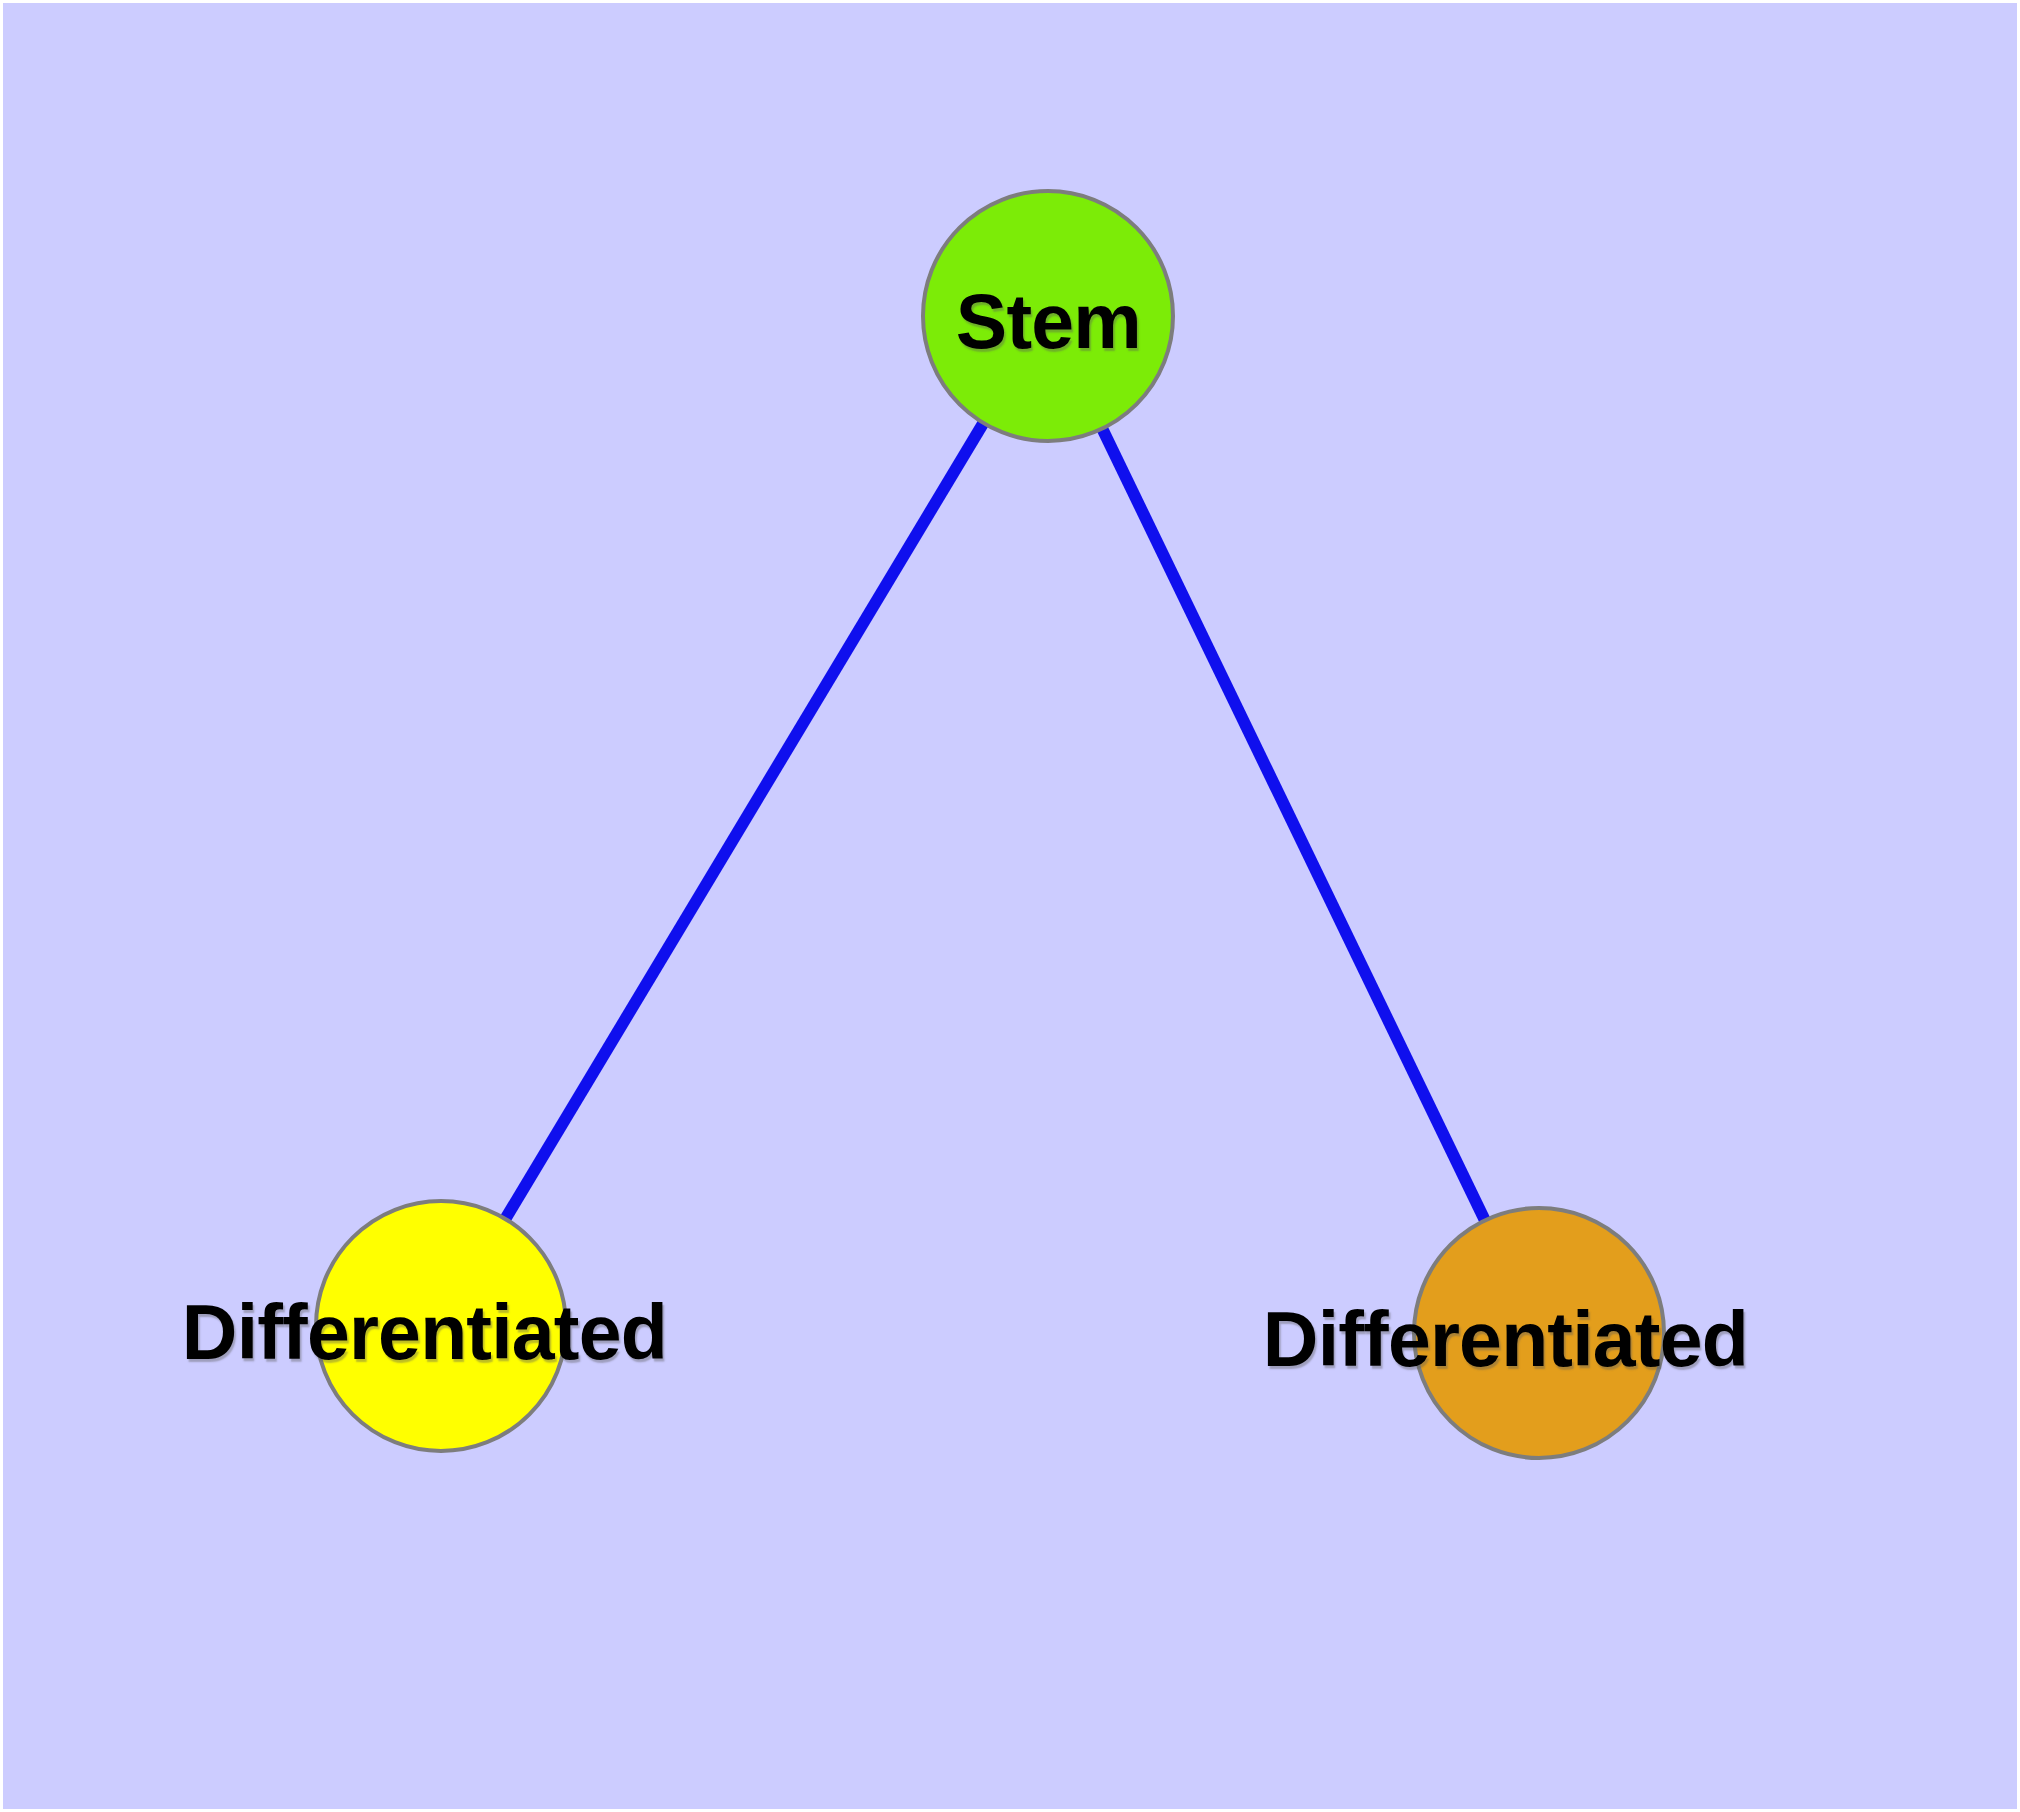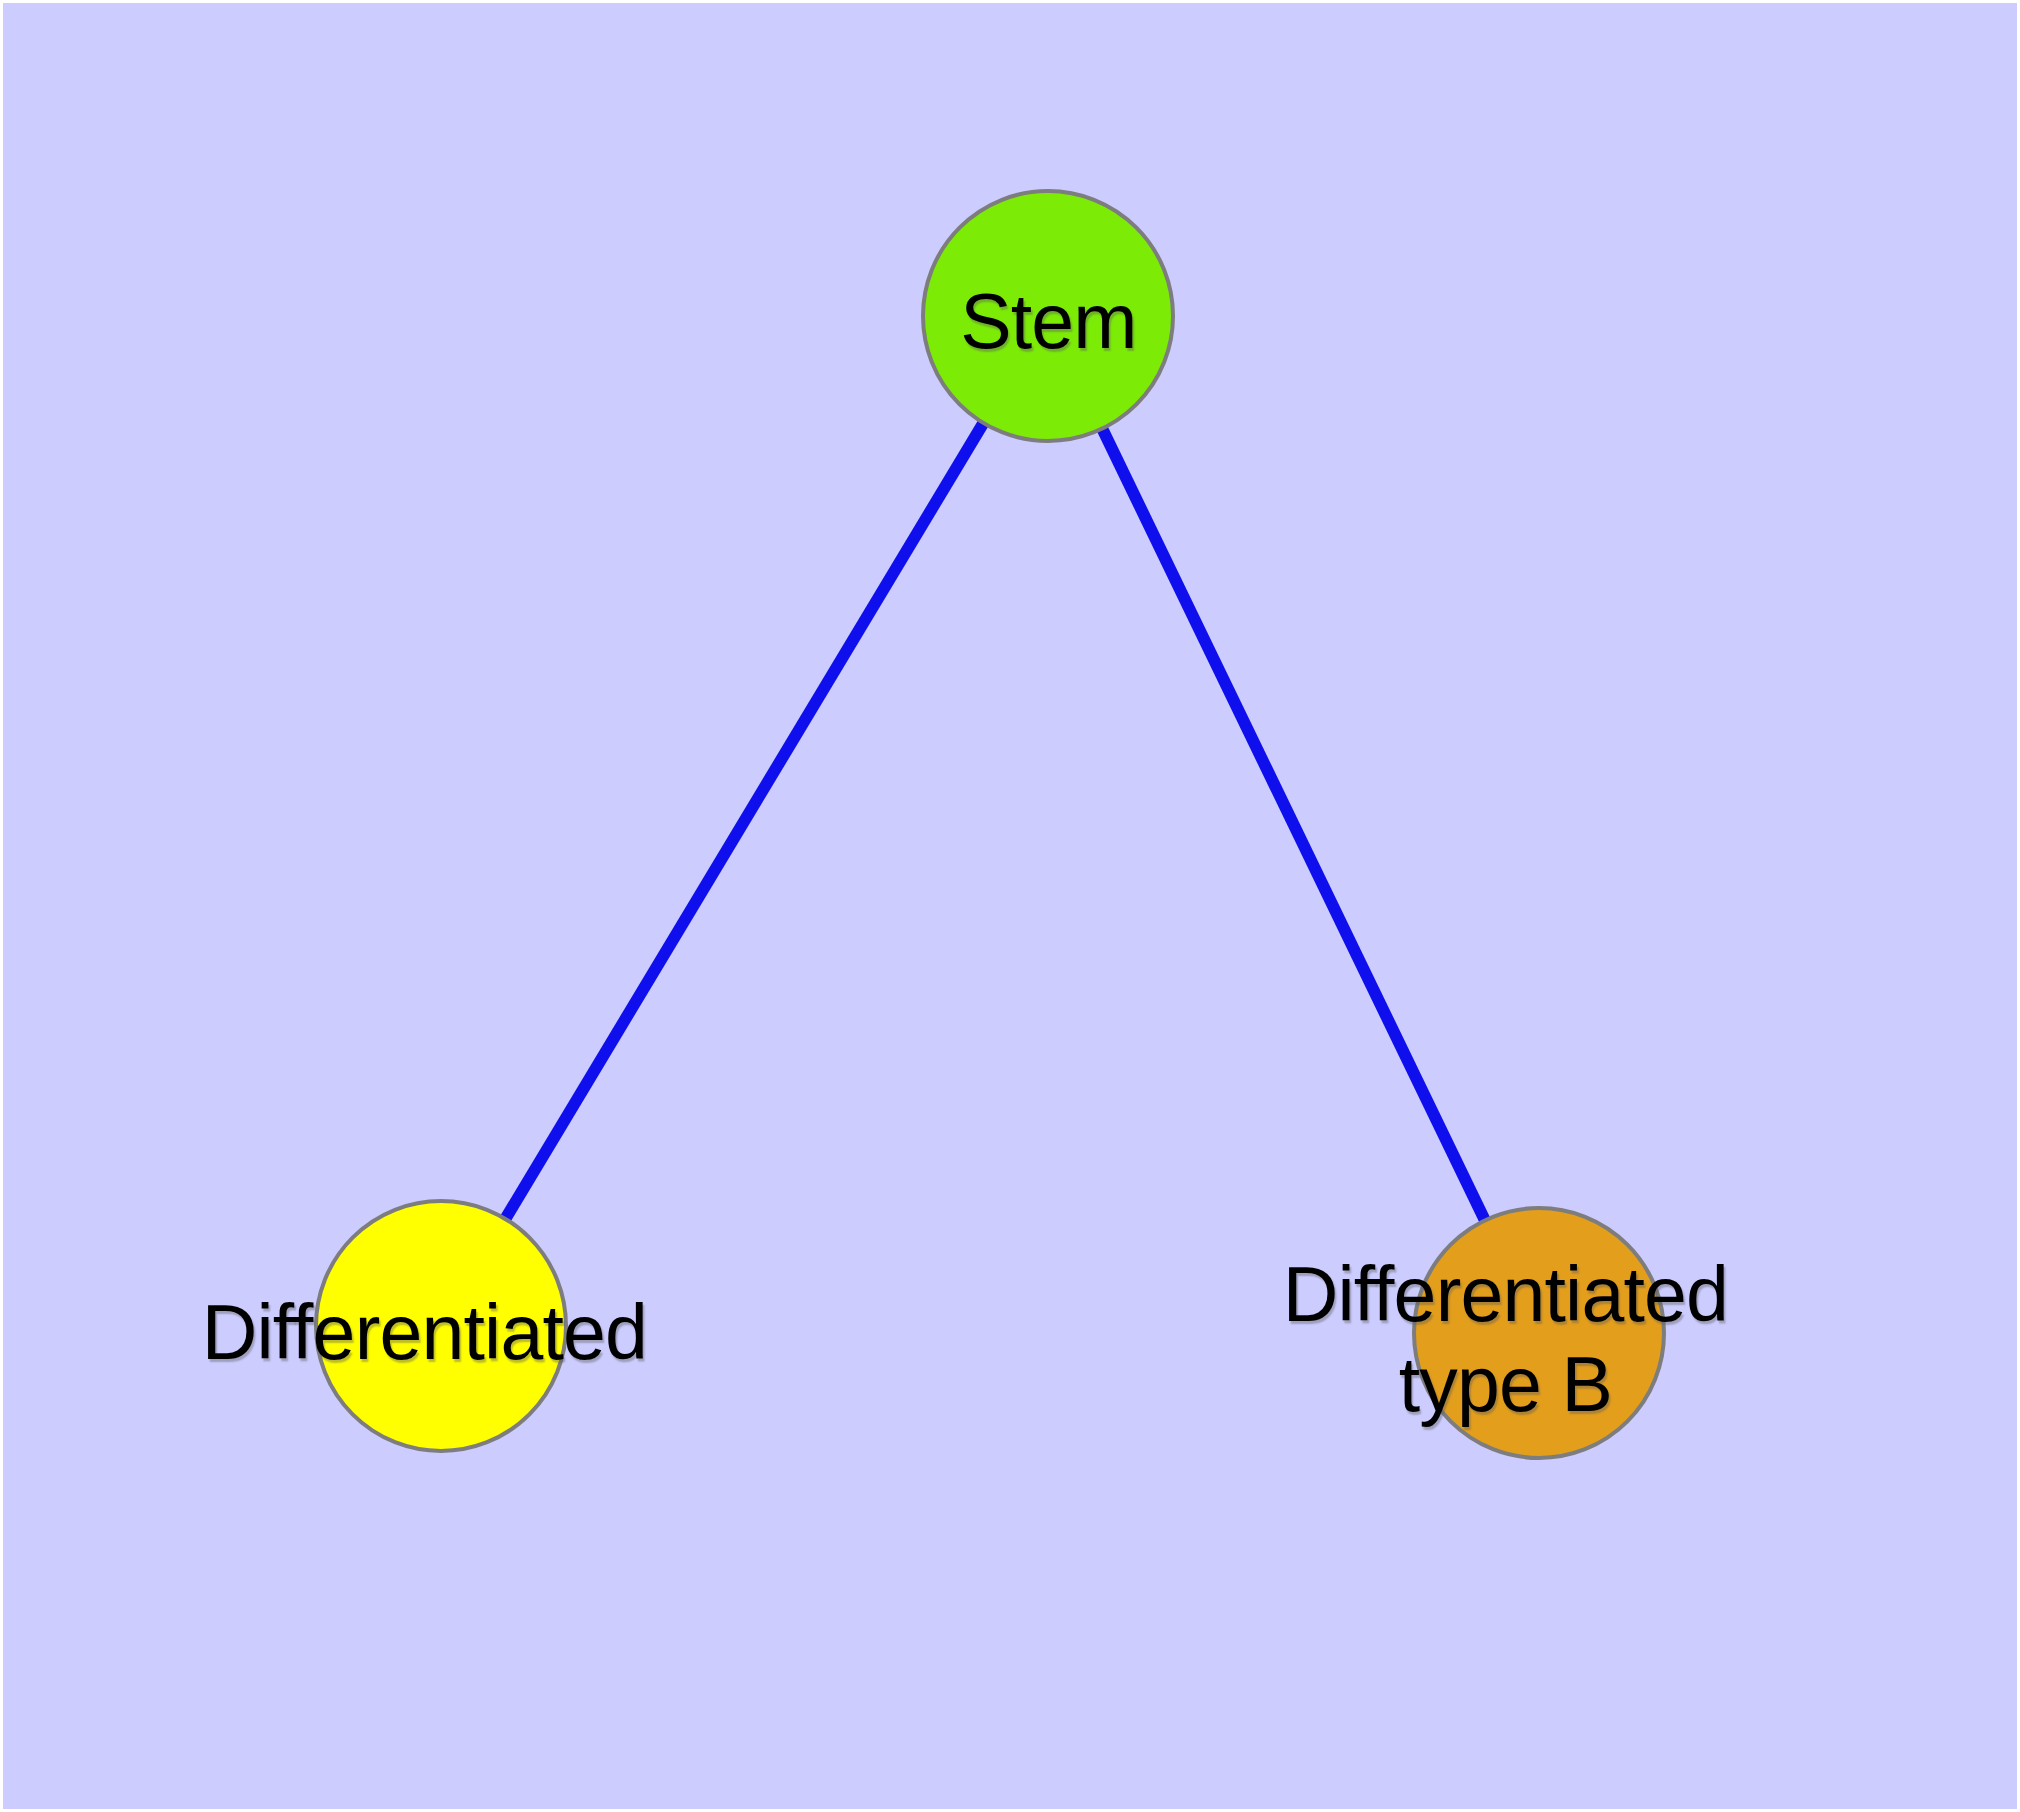--- a/index.html
+++ b/index.html
@@ -30,21 +30,21 @@
     box-sizing: border-box;
     z-index: 2;
   }
   .node-stem   { left: 918px; top: 186px;  }
   .node-diff-a { left: 311px;  top: 1196px; }
   .node-diff-b { left: 1409px; top: 1203px; }
   .node-label {
     position: absolute;
     z-index: 3;
     transform: translate(-50%, -50%);
-    font-weight: normal;
+    font-weight: bold;
     font-size: 77px;
     line-height: 90px;
     letter-spacing: -0.8px;
     text-align: center;
     white-space: nowrap;
     text-shadow: 1.7px 2.5px 1.7px rgba(90,90,90,0.40);
   }
   .label-stem   { left: 1045px; top: 318px;  }
   .label-diff-a { left: 421px;  top: 1329px; }
   .label-diff-b { left: 1502px; top: 1336px; }
@@ -68,17 +68,16 @@
   <div class="node-label label-stem" style="color: rgb(0, 0, 0);">
     <div>Stem</div>
   </div>
 
   <div class="node-label label-diff-a" style="color: rgb(0, 0, 0);">
     <div>Differentiated</div>
   </div>
 
   <div class="node-label label-diff-b" style="color: rgb(0, 0, 0);">
     <div>Differentiated</div>
-    <div>type B</div>
   </div>
 
 </div>
 
 
 </body></html>

